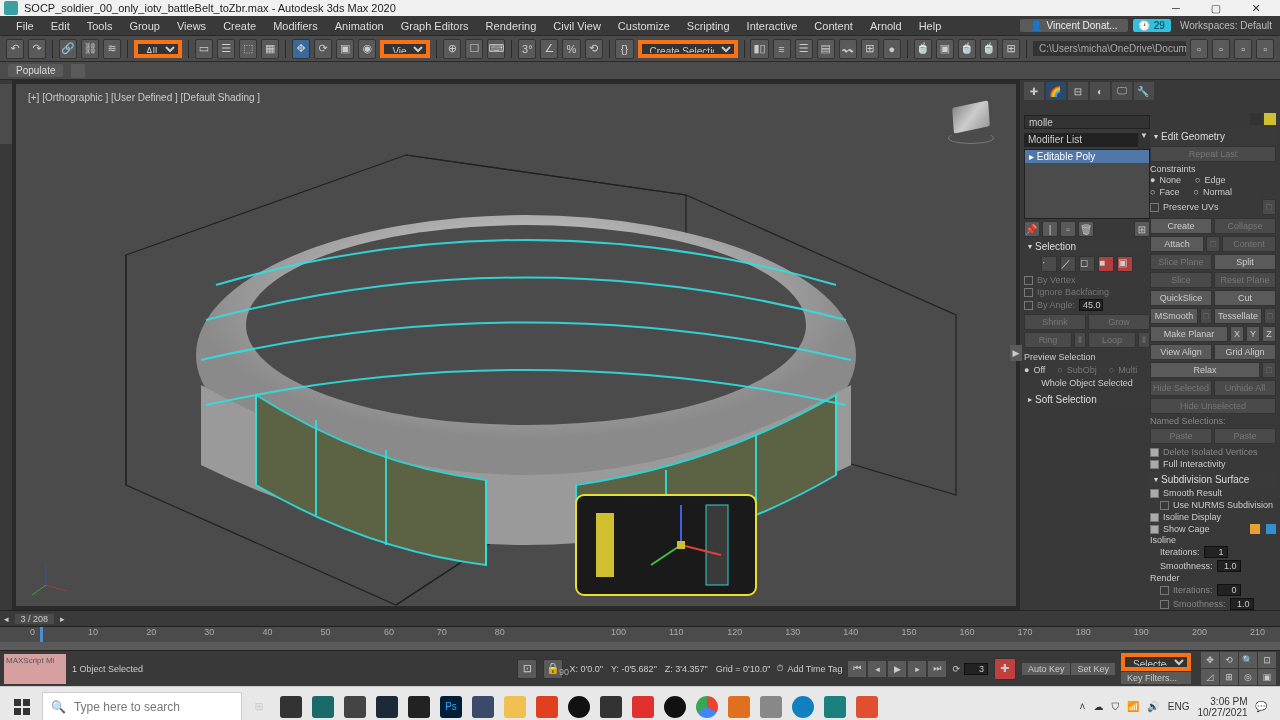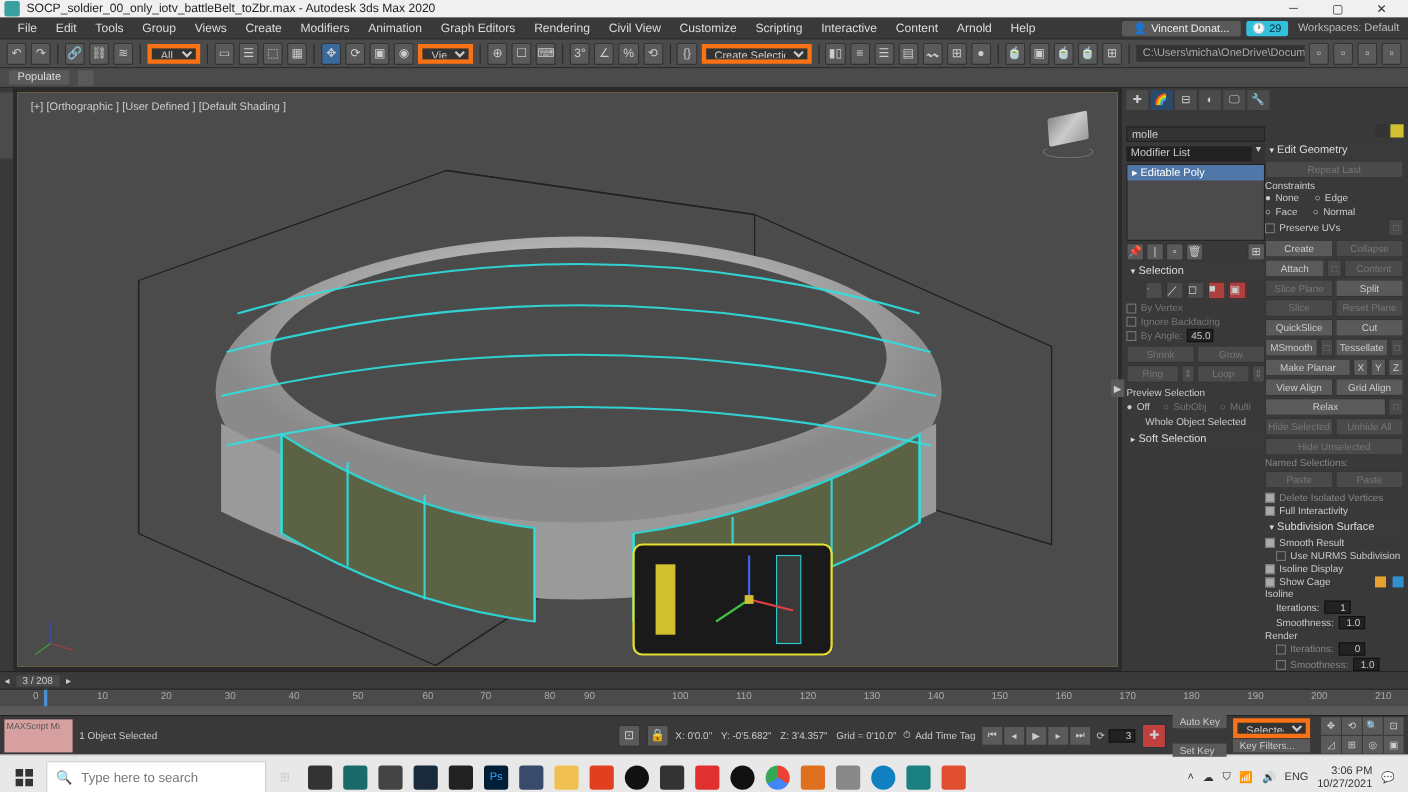--- a/index.html
+++ b/index.html
@@ -473,21 +473,21 @@
   <div id="ticks"></div>
 <div class="tick" style="left: 30px;">0</div>
     <div class="tick" style="left: 88.0952px;">10</div>
     <div class="tick" style="left: 146.19px;">20</div>
     <div class="tick" style="left: 204.286px;">30</div>
     <div class="tick" style="left: 262.381px;">40</div>
     <div class="tick" style="left: 320.476px;">50</div>
     <div class="tick" style="left: 371px; margin-left: 13px;">60</div>
     <div class="tick" style="left: 436.667px;">70</div>
     <div class="tick" style="left: 494.762px;">80</div>
-    <div class="tick" style="left: 531px;">90</div>
+    <div class="tick" style="left: 559px; margin-top: 40px;">90</div>
     <div class="tick" style="left: 610.952px;">100</div>
     <div class="tick" style="left: 669.048px;">110</div>
     <div class="tick" style="left: 727.143px;">120</div>
     <div class="tick" style="left: 785.238px;">130</div>
     <div class="tick" style="left: 843.333px;">140</div>
     <div class="tick" style="left: 901.429px;">150</div>
     <div class="tick" style="left: 959.524px;">160</div>
     <div class="tick" style="left: 1017.62px;">170</div>
     <div class="tick" style="left: 1075.71px;">180</div>
     <div class="tick" style="left: 1133.81px; text-align: right;">190</div>
@@ -521,21 +521,21 @@
     <div class="abtn">▸</div>
     <div class="abtn">⏭</div>
   </div>
   <div style="display:flex;flex-direction:column;gap:1px;font-size:9px">
     <div class="lblrow">
         <span>⟳</span>
         <span class="spinner">3</span>
       </div>
   </div>
   <div class="tbtn" style="width:22px;height:22px;background:#c04040">✚</div>
-  <div style="display:flex;flex-direction:column;gap:14px">
+  <div style="display:flex;flex-direction:row;gap:1px">
     <div class="kbtn">Auto Key</div>
     <div class="kbtn">Set Key</div>
   </div>
   <div style="display:flex;flex-direction:column;gap:1px">
     <select class="tsel" style="width:70px"><option>Selected</option></select>
     <div class="kbtn">Key Filters...</div>
   </div>
   <div style="display:grid;grid-template-columns:repeat(4,18px);gap:1px;margin-left:4px">
     <div class="abtn">✥</div>
     <div class="abtn">⟲</div>

